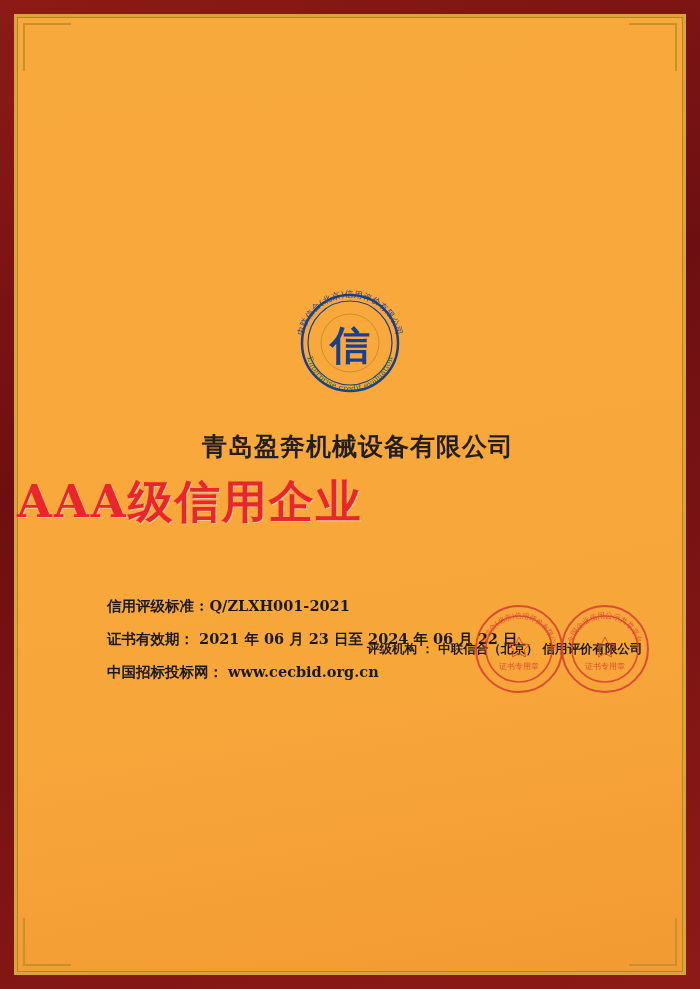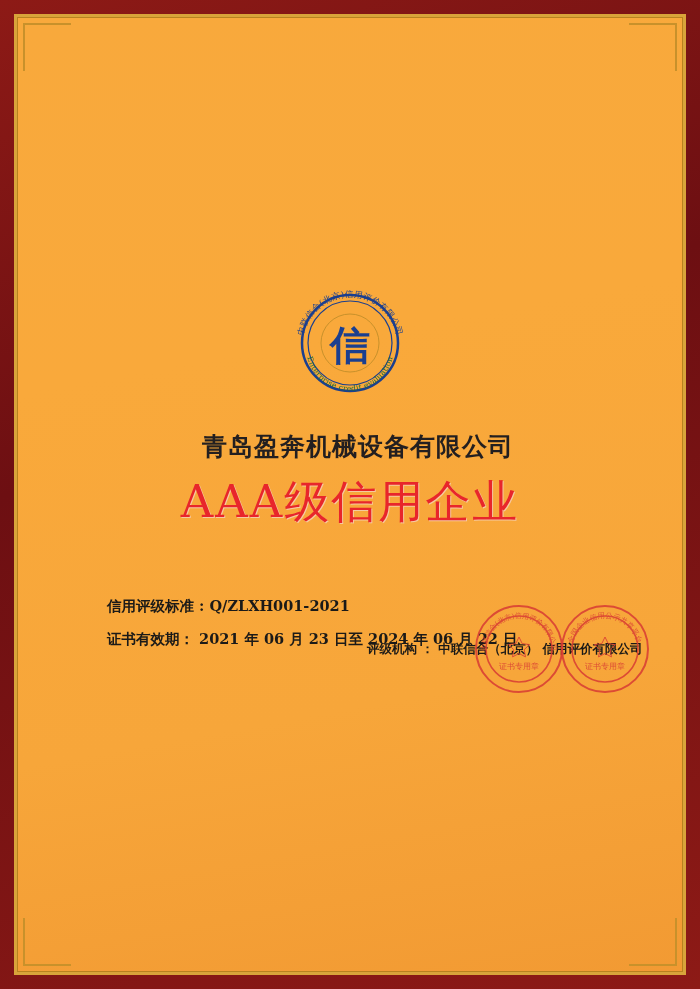--- a/index.html
+++ b/index.html
@@ -75,23 +75,22 @@
     font-family: "DejaVu Serif", "Liberation Serif", serif;
     font-weight: bold;
     font-size: 25px;
     letter-spacing: 1px;
     color: #231f20;
   }
   .grade-title {
     position: absolute;
     left: 0; right: 0;
     top: 455px;
-    text-align: center;
-    font-family: "DejaVu Serif", "Liberation Serif", serif;
-    font-weight: normal;
+    font-family: "DejaVu Serif", "Liberation Serif", serif;
+    font-weight: bold;
     font-size: 45px;
     letter-spacing: 2px;
     color: #e8262b;
     text-shadow: 1px 1px 0 #f6c9a0;
   }
 
   
   .info {
     position: absolute;
     left: 46px;
@@ -184,20 +183,21 @@
         </div>
       </div>
 
       <div class="company-name">青岛盈奔机械设备有限公司</div>
 
       <div class="grade-title">AAA级信用企业</div>
 
       <div class="info">
         <div class="info-line">信用评级标准 : Q/ZLXH001-2021</div>
         <div class="info-line">证书有效期： 2021 年 06 月 23 日至 2024 年 06 月 22 日</div>
+        <div class="info-line">中国招标投标网： www.cecbid.org.cn</div>
       </div>
 
       <div class="agency">
         <div class="agency-line">评级机构 ： 中联信合（北京） 信用评价有限公司</div>
       </div>
 
       <div class="stamp stamp-1">
         <svg width="84" height="84" viewBox="0 0 84 84" xmlns="http://www.w3.org/2000/svg">
           <defs>
             <path id="s1arc" d="M 9,44 A 33,33 0 0 1 75,44"></path>

